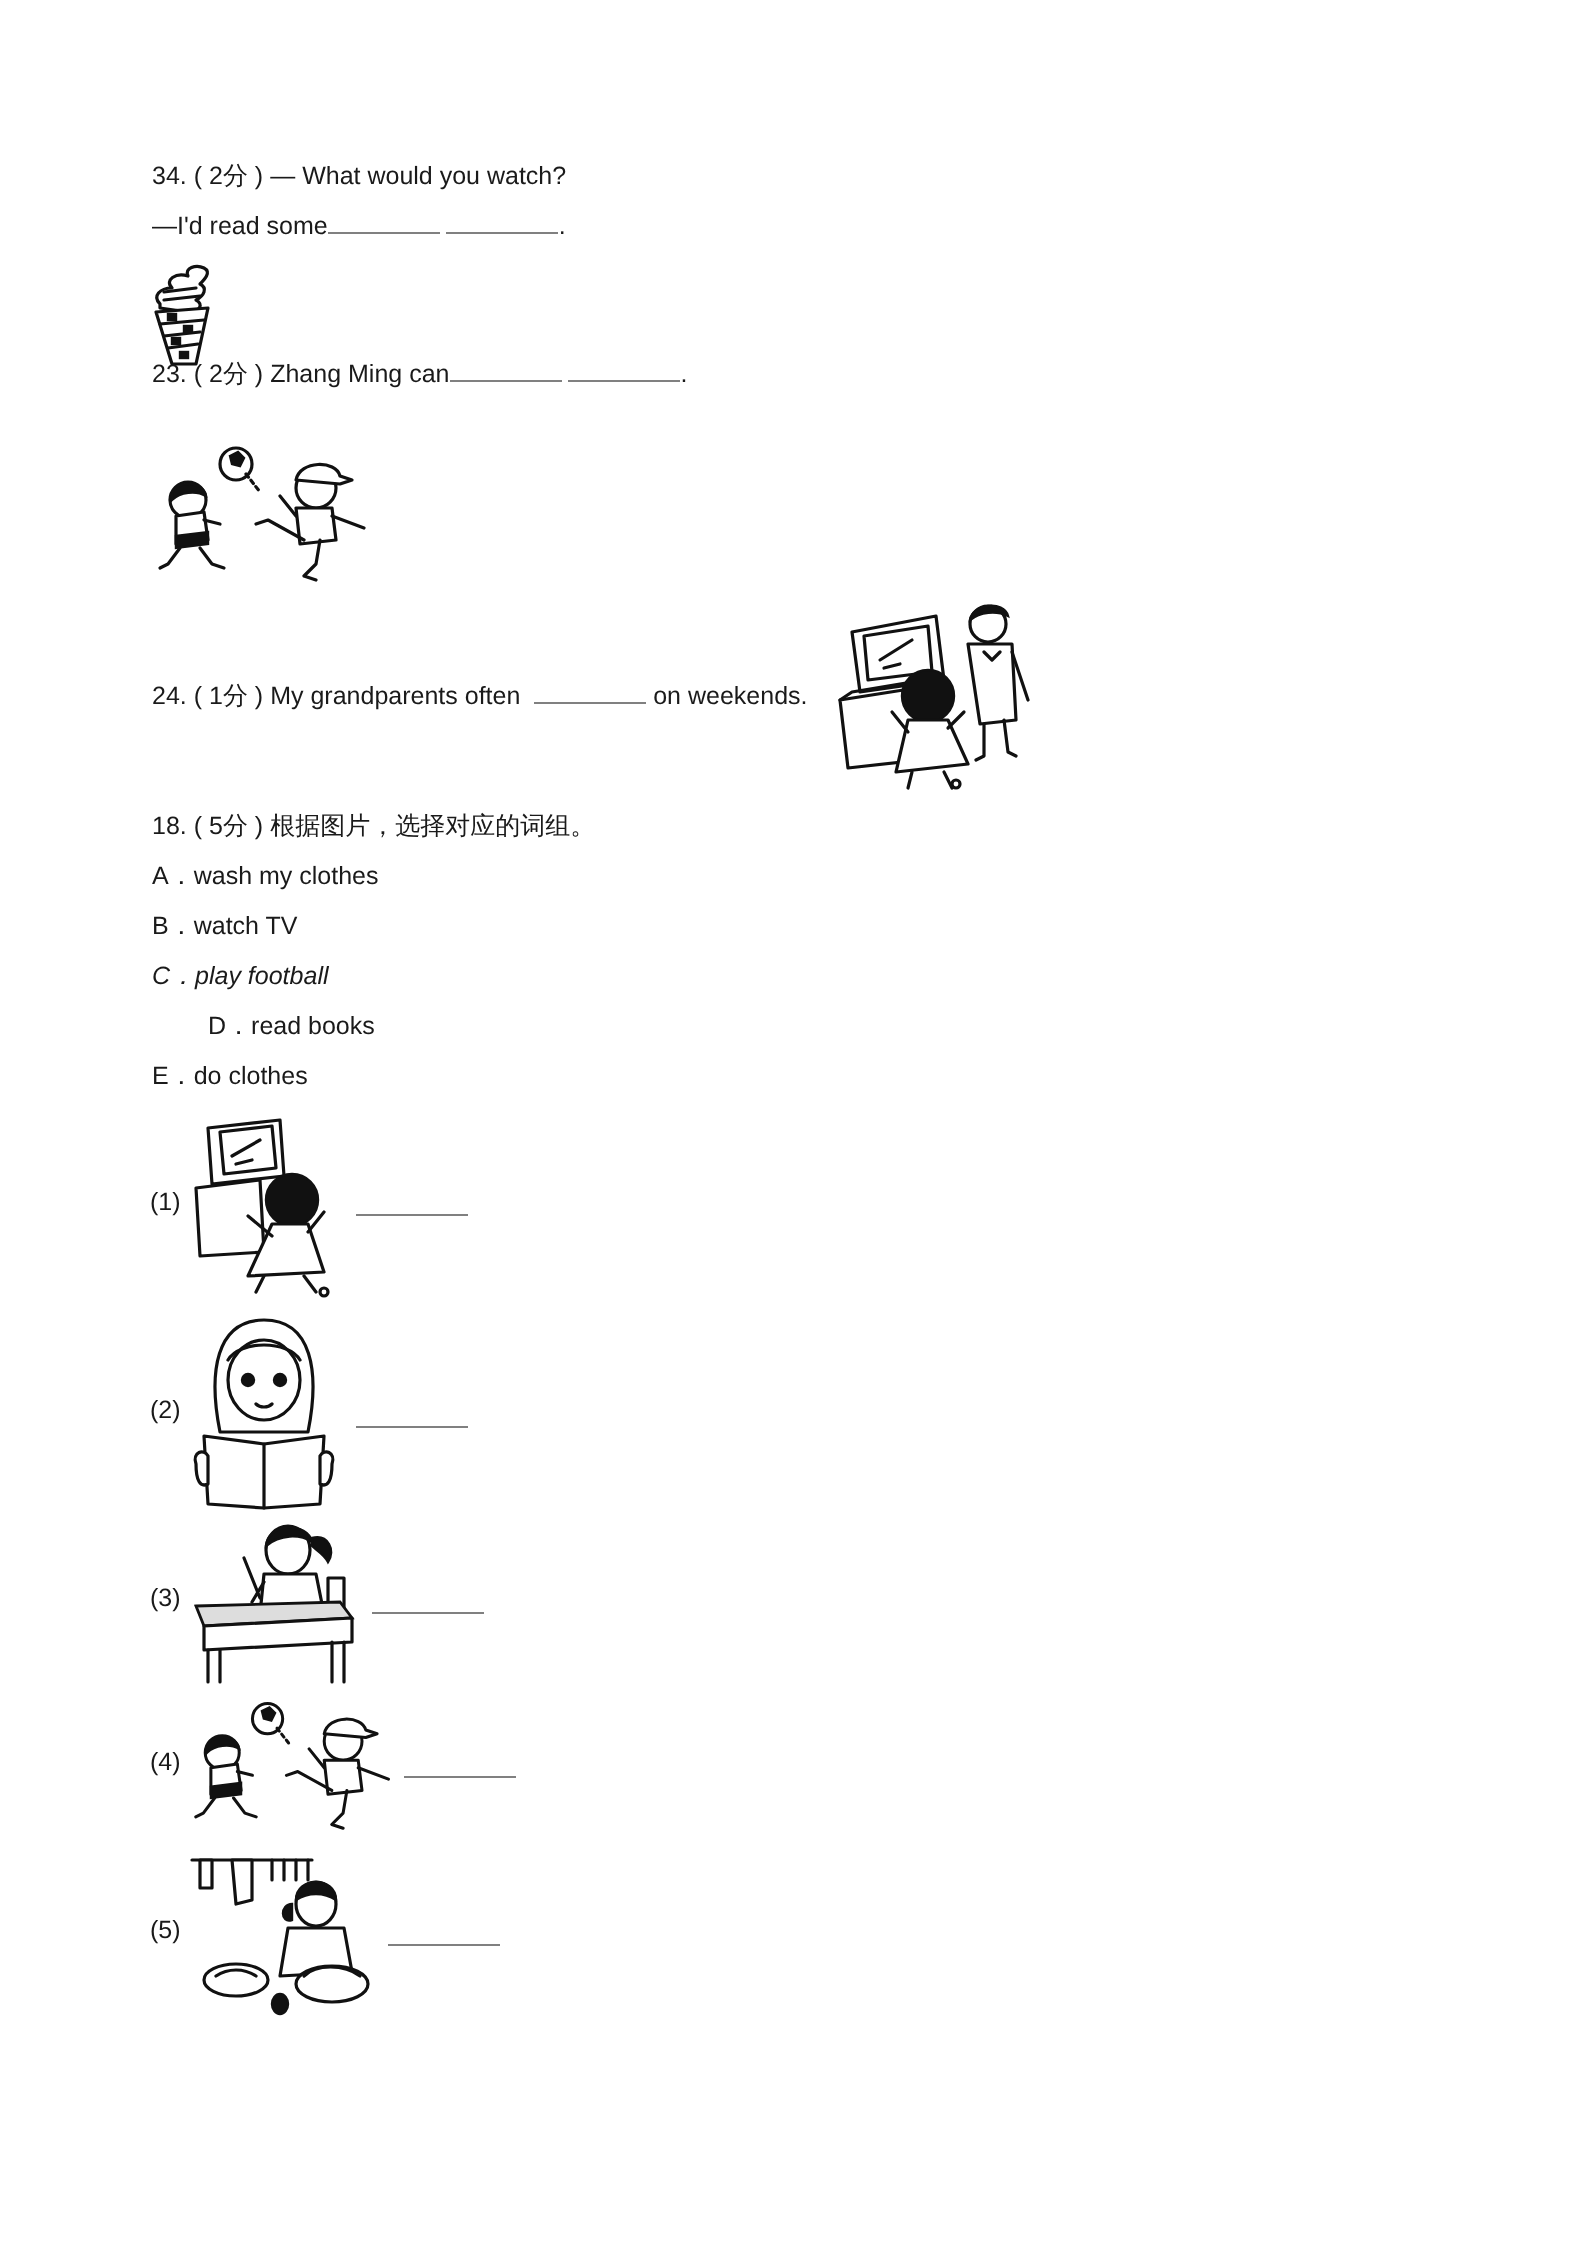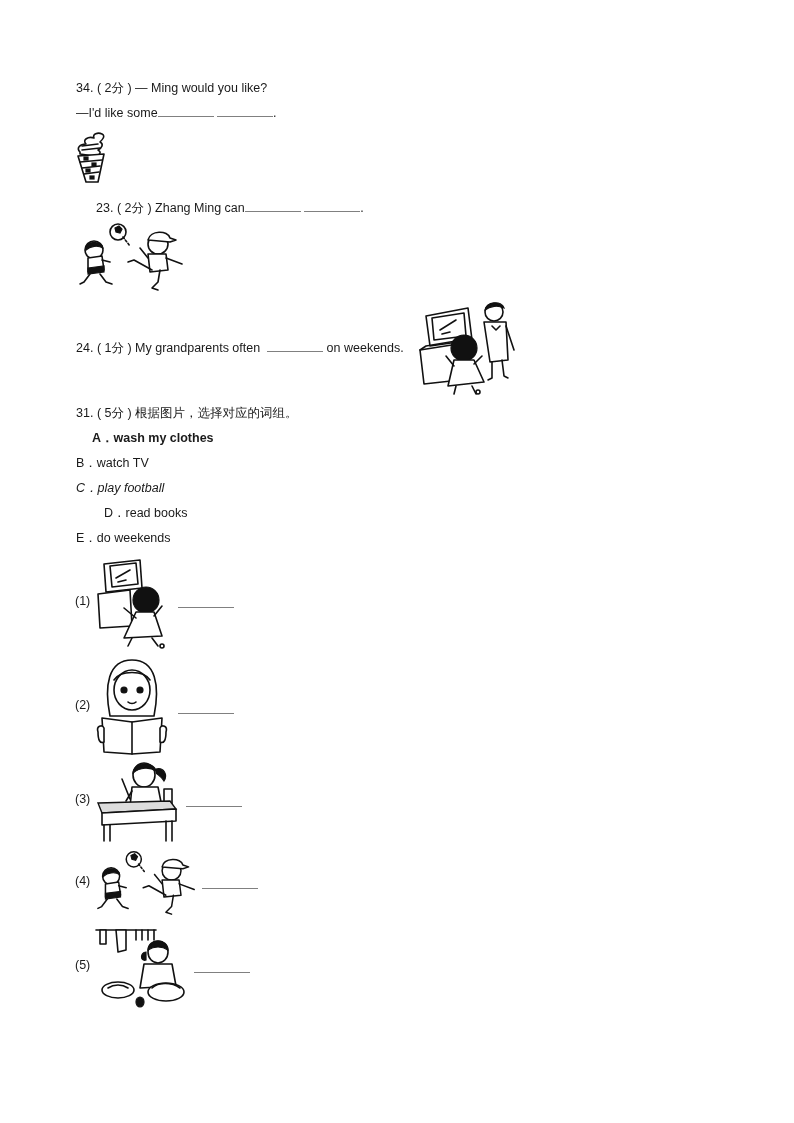--- a/index.html
+++ b/index.html
@@ -13,38 +13,38 @@
     svg .fl { fill: #111; stroke: #111; stroke-width: 1.2; }
     svg .wh { fill: #fff; stroke: #111; stroke-width: 1.6; stroke-linejoin: round; }
     svg .gr { fill: #ddd; stroke: #111; stroke-width: 1.4; }
   </style>
 </head>
 <body>
 
 <div class="abs" style="left:76px; top:80px;">
   <span>34.</span>
   <span>( 2分 )</span>
-  <span>— Ming would you like?</span>
+  <span>— What would you watch?</span>
 </div>
 <div class="abs" style="left:76px; top:105px;">
-  <span>—I'd like some</span><span class="blank b56"></span>
+  <span>—I'd read some</span><span class="blank b56"></span>
   <span class="blank b56"></span><span>.</span>
 </div>
 <svg style="left:74px; top:130px;" width="34" height="55" viewBox="0 0 34 55">
   <path class="ln" d="M6 22 C2 18,6 14,12 14 C8 10,14 6,20 8 C18 4,24 2,28 4 C32 6,28 10,26 12 C30 14,28 18,24 20 C28 22,26 26,20 26 L6 24 Z"></path>
   <path class="ln" d="M8 16 L24 14 M8 20 L26 18"></path>
   <path class="wh" d="M4 26 L30 24 L24 52 L12 52 Z"></path>
   <path class="ln" d="M6 32 L28 30 M8 38 L26 36 M10 44 L25 42"></path>
   <rect class="fl" x="10" y="27" width="4" height="3"></rect>
     <rect class="fl" x="18" y="33" width="4" height="3"></rect>
   <rect class="fl" x="12" y="39" width="4" height="3"></rect>
     <rect class="fl" x="16" y="46" width="4" height="3"></rect>
 </svg>
 
-<div class="abs" style="left:76px; top:200px;margin-left:20px;">
+<div class="abs" style="left:76px; top:179px;">
   <span>23.</span>
   <span>( 2分 )</span>
   <span>Zhang Ming can</span><span class="blank b56"></span>
   <span class="blank b56"></span><span>.</span>
 </div>
 <svg style="left:78px; top:220px;" width="108" height="72" viewBox="0 0 108 72">
 
   <circle class="wh" cx="40" cy="12" r="8"></circle>
   <path class="fl" d="M37 8 L41 6 L44 9 L42 13 L38 12 Z"></path>
   <path class="ln" d="M45 17 L52 26" stroke-dasharray="2 2"></path>
@@ -84,38 +84,38 @@
   <circle class="ln" cx="60" cy="92" r="2"></circle>
 
   <circle class="wh" cx="76" cy="12" r="9"></circle>
   <path class="fl" d="M67 10 C68 2,84 0,86 8 C80 5,72 6,67 10 Z"></path>
   <path class="wh" d="M66 22 L88 22 L90 60 L72 62 Z"></path>
   <path class="ln" d="M88 26 L96 50 M74 26 L78 30 L82 26"></path>
   <path class="ln" d="M74 62 L74 78 L70 80 M84 60 L86 76 L90 78"></path>
 </svg>
 
 <div class="abs" style="left:76px; top:405px;">
-  <span>31.</span>
+  <span>18.</span>
   <span>( 5分 )</span>
   <span>根据图片，选择对应的词组。</span>
 </div>
-<div class="abs" style="left:92px; top:430px;font-weight:bold;">
+<div class="abs" style="left:76px; top:430px;">
   <span>A．</span><span>wash my clothes</span>
 </div>
 <div class="abs" style="left:76px; top:455px;">
   <span>B．</span><span>watch TV</span>
 </div>
 <div class="abs" style="left:76px; top:480px;font-style:italic;">
   <span>C．</span><span>play football</span>
 </div>
 <div class="abs" style="left:76px; top:505px;margin-left:28px;">
   <span>D．</span><span>read books</span>
 </div>
 <div class="abs" style="left:76px; top:530px;">
-  <span>E．</span><span>do weekends</span>
+  <span>E．</span><span>do clothes</span>
 </div>
 
 <div class="abs" style="left:75px; top:594px;">(1)</div>
 <svg style="left:96px; top:556px;" width="70" height="94" viewBox="0 0 70 94">
   <path class="wh" d="M8 8 L44 4 L46 32 L10 36 Z"></path>
   <path class="wh" d="M14 10 L40 7 L42 28 L16 31 Z"></path>
   <path class="ln" d="M20 22 L34 14 M22 26 L30 24"></path>
   <path class="wh" d="M2 38 L34 34 L36 70 L4 72 Z"></path>
   <circle class="fl" cx="50" cy="44" r="13"></circle>
   <path class="wh" d="M40 56 L58 56 L66 80 L28 82 Z"></path>

